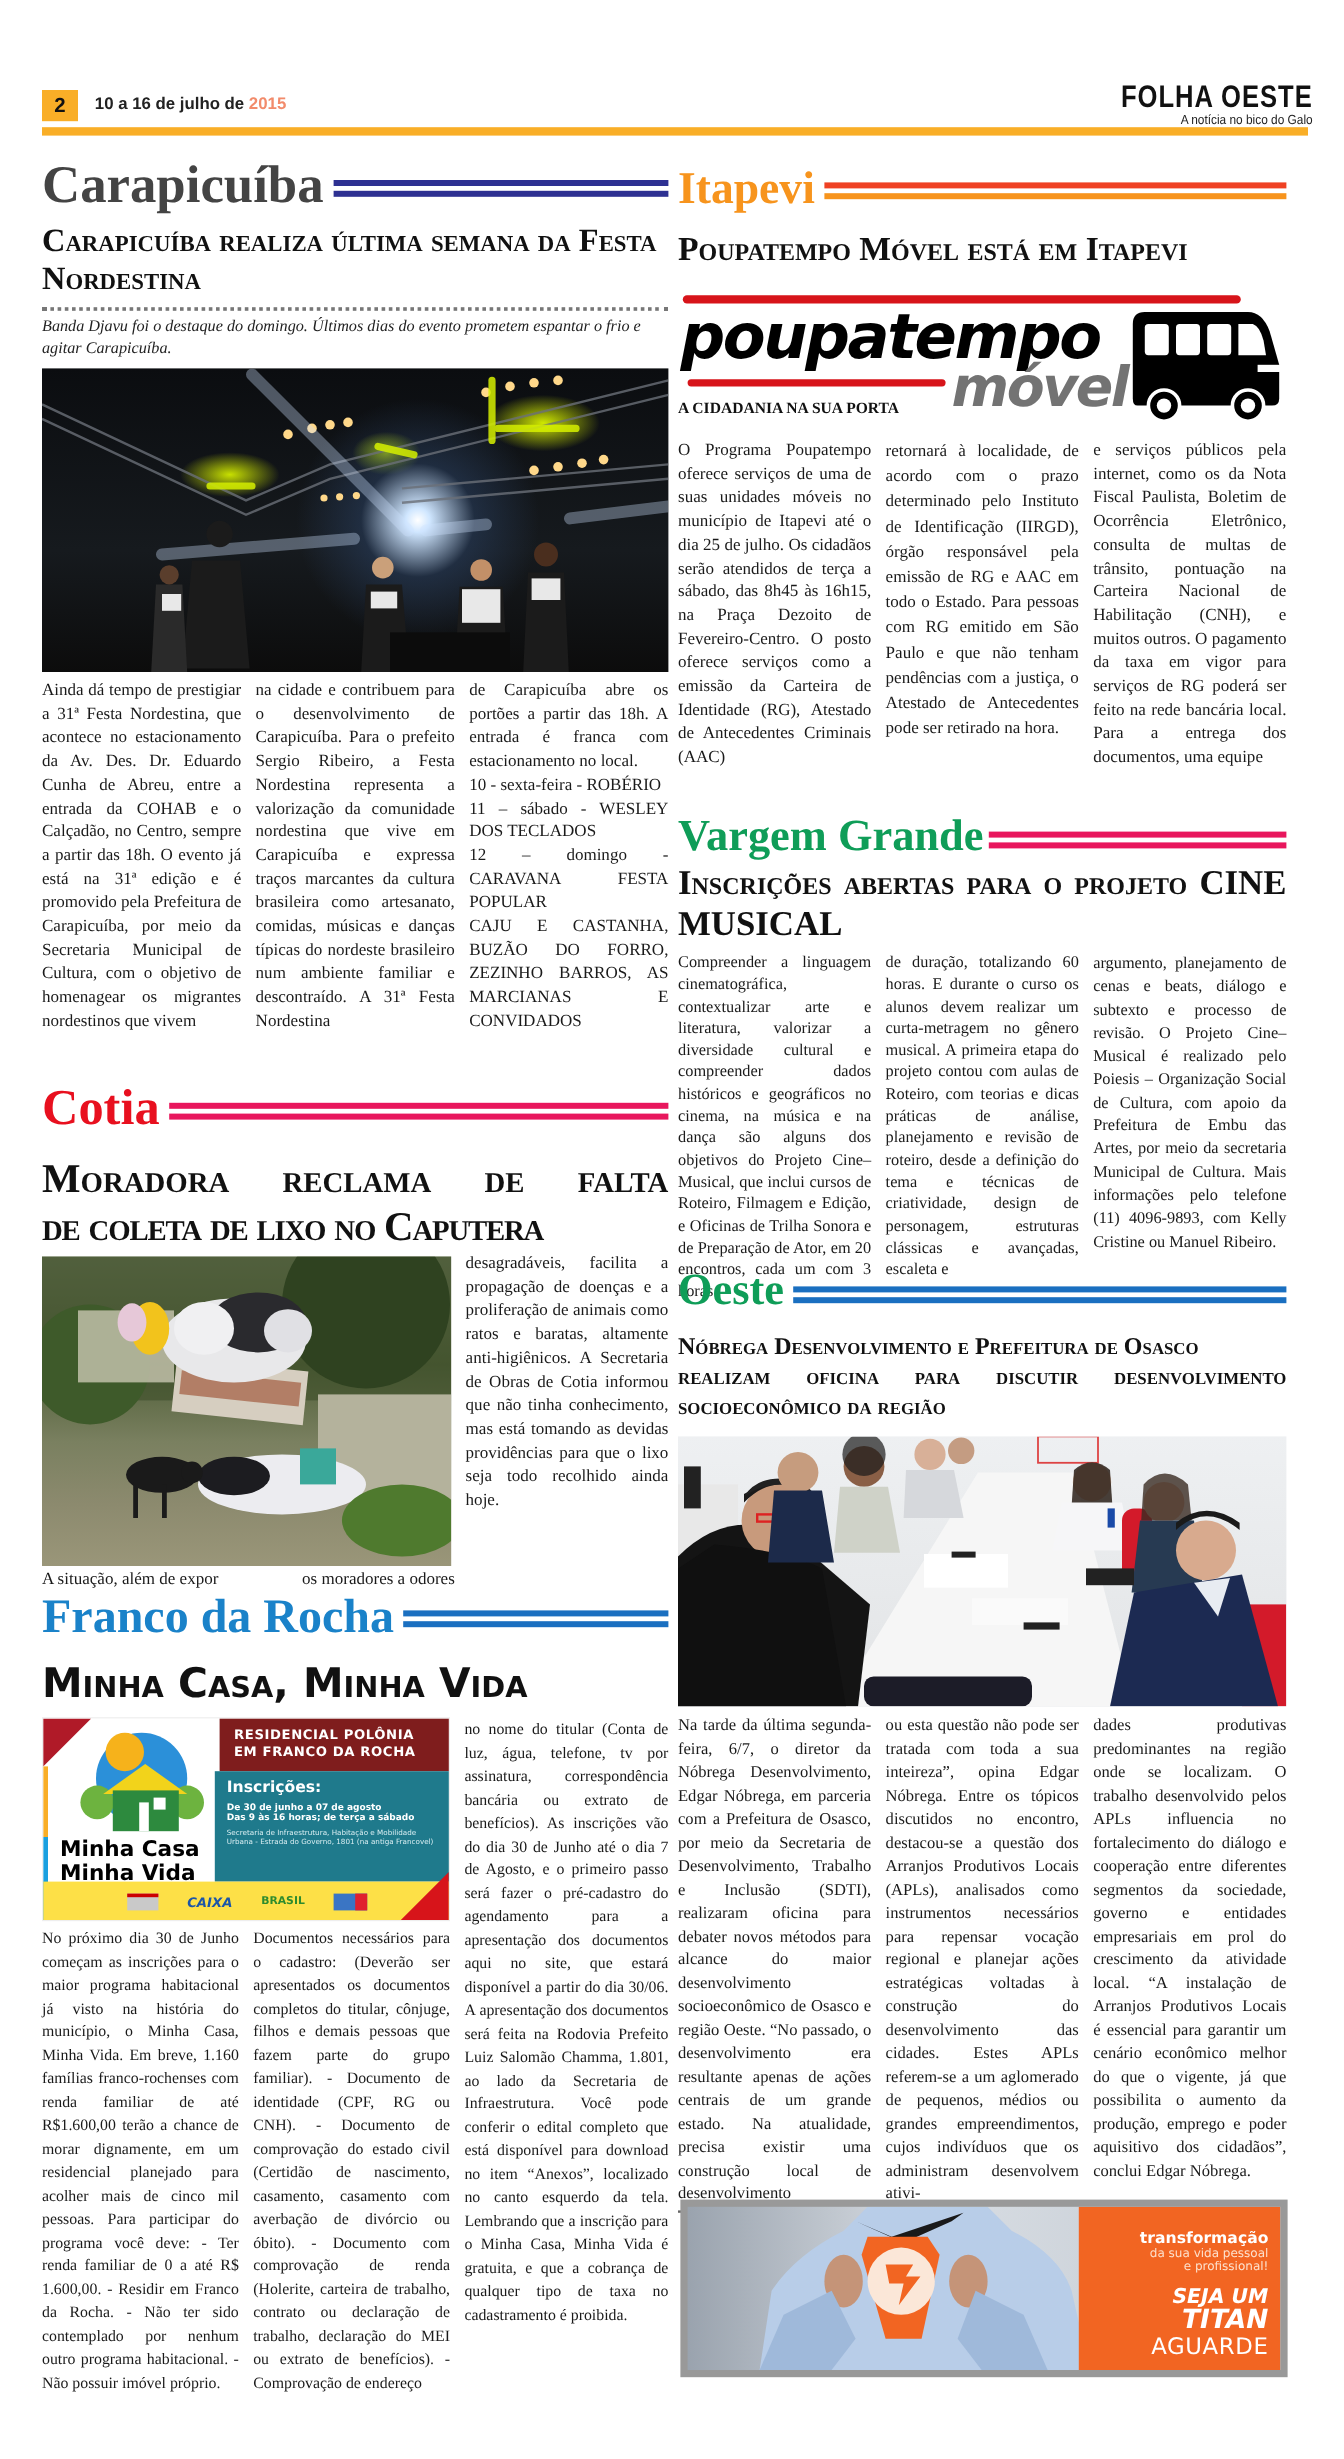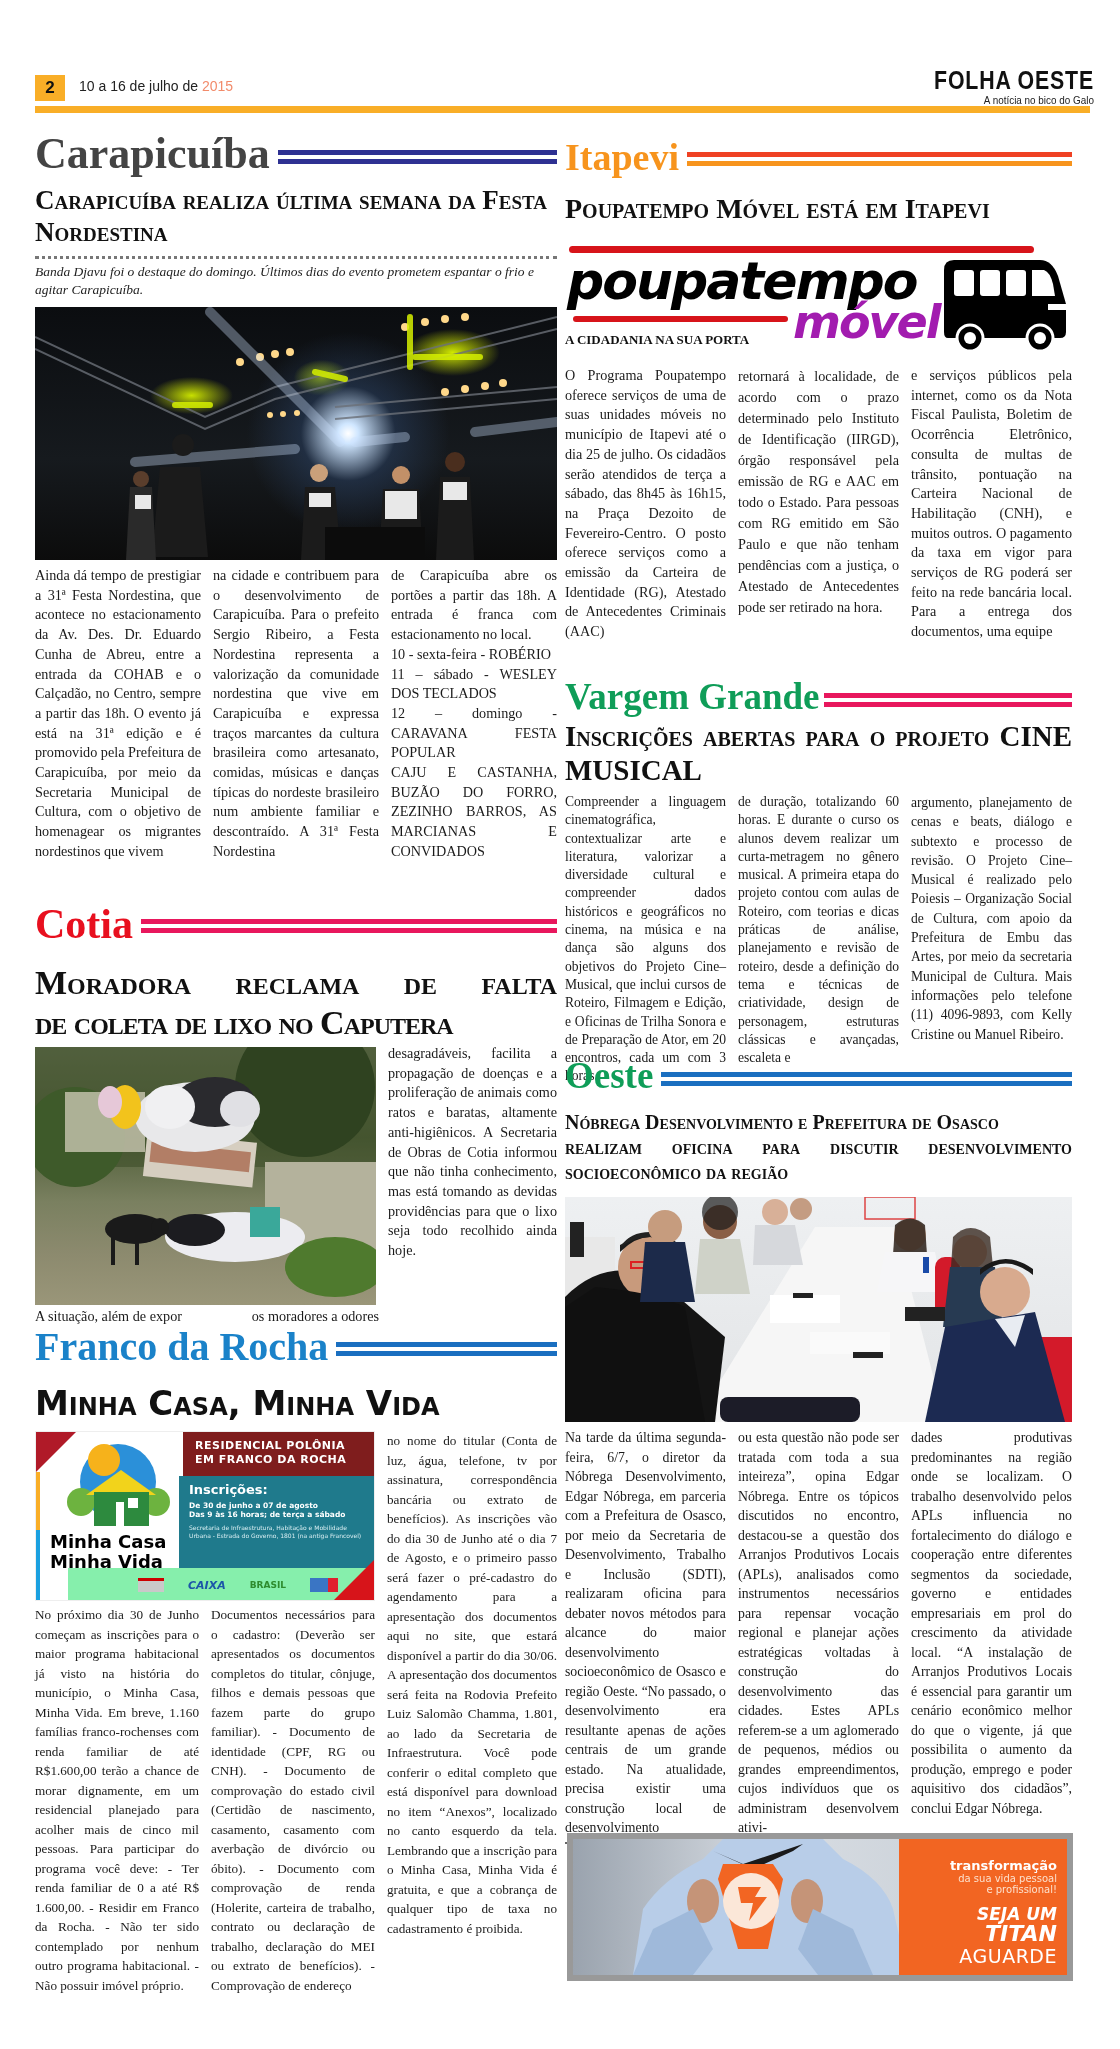--- a/index.html
+++ b/index.html
@@ -3,21 +3,21 @@
 <meta charset="utf-8">
 <style>
   * { box-sizing: border-box; margin: 0; padding: 0; }
   html, body { width: 1120px; height: 2049px; background: #fff; overflow: hidden; }
   body { position: relative; font-family: "Liberation Serif", serif; color: #111; }
 
   .abs { position: absolute; }
 
   
   .page-num { left: 35px; top: 75px; width: 30px; height: 26px; background: #f9ae27; font-family: "Liberation Sans", sans-serif; font-weight: bold; font-size: 17px; text-align: center; line-height: 26px; color: #111; }
-  .issue-date { left: 79px; top: 78px; font-family: "Liberation Sans", sans-serif; font-weight: normal; font-size: 14px; color: #222; }
+  .issue-date { left: 79px; top: 78px; font-family: "Liberation Sans", sans-serif; font-weight: bold; font-size: 14px; color: #222; }
   .issue-date .yr { color: #f28b6b; }
   .masthead { right: 26px; top: 66px; text-align: right; }
   .masthead .name { font-family: "Liberation Sans", sans-serif; font-weight: bold; font-size: 26px; letter-spacing: 1px; transform: scaleX(0.82); transform-origin: right center; color: #111; line-height: 28px; }
   .masthead .tag { font-family: "Liberation Sans", sans-serif; font-size: 11px; color: #222; transform: scaleX(0.9); transform-origin: right center; }
   .top-rule { left: 35px; top: 106px; width: 1055px; height: 7px; background: #f9ae27; }
 
   
   .section-head { display: flex; align-items: center; }
   .section-title { font-family: "Liberation Serif", serif; font-weight: bold; line-height: 1; white-space: nowrap; }
   .rules { flex: 1; margin-left: 8px; display: flex; flex-direction: column; gap: 4px; }
@@ -213,21 +213,21 @@
         <div style="position:absolute; left:147px; top:0; width:193px; height:44px; background:#7f1d1d; color:#fff; font-family:'DejaVu Sans', sans-serif; font-weight:bold; font-size:11px; line-height:14px; padding:7px 0 0 12px; letter-spacing:0.5px;">
           <div>RESIDENCIAL POLÔNIA</div>
           <div>EM FRANCO DA ROCHA</div>
         </div>
         <div style="position:absolute; left:143px; top:44px; width:197px; height:92px; background:#1f7a8c; color:#fff; font-family:'DejaVu Sans', sans-serif; padding:6px 0 0 10px;">
           <div style="font-weight:bold; font-size:13px;">Inscrições:</div>
           <div style="font-weight:bold; font-size:7.5px; margin-top:4px;">De 30 de junho a 07 de agosto</div>
           <div style="font-weight:bold; font-size:7.5px;">Das 9 às 16 horas; de terça a sábado</div>
           <div style="font-size:6px; line-height:8px; margin-top:5px; width:180px; color:#d8eef2;">Secretaria de Infraestrutura, Habitação e Mobilidade Urbana - Estrada do Governo, 1801 (na antiga Francovel)</div>
         </div>
-        <div style="position:absolute; left:0; top:136px; width:340px; height:34px; background:#86efac; display:flex; align-items:center; justify-content:center; gap:24px; font-family:'DejaVu Sans', sans-serif; font-weight:bold; font-size:11px;margin-left:32px;">
+        <div style="position:absolute; left:0; top:136px; width:340px; height:34px; background:#fde047; display:flex; align-items:center; justify-content:center; gap:24px; font-family:'DejaVu Sans', sans-serif; font-weight:bold; font-size:11px;">
           <span style="width:26px; height:14px; background:#c9c9c9; border-top:3px solid #c00;"></span>
           <span style="color:#1c56a8; font-style:italic;">CAIXA</span>
           <span style="color:#2e8b2e; font-size:9px;">BRASIL</span>
           <span style="width:28px; height:14px; background:#3a75c4; border-right:10px solid #e0202e;"></span>
         </div>
         <div style="position:absolute; right:0; bottom:0; width:0; height:0; border-bottom:40px solid #d7141a; border-left:40px solid transparent;"></div>
       </div>
       <div class="cols3 col-text" style="margin-top:4px; font-size:13.2px; line-height:19.5px;">
         <div>No próximo dia 30 de Junho começam as inscrições para o maior programa habitacional já visto na história do município, o Minha Casa, Minha Vida. Em breve, 1.160 famílias franco-rochenses com renda familiar de até R$1.600,00 terão a chance de morar dignamente, em um residencial planejado para acolher mais de cinco mil pessoas. Para participar do programa você deve: - Ter renda familiar de 0 a até R$ 1.600,00. - Residir em Franco da Rocha. - Não ter sido contemplado por nenhum outro programa habitacional. - Não possuir imóvel próprio.</div>
         <div>Documentos necessários para o cadastro: (Deverão ser apresentados os documentos completos do titular, cônjuge, filhos e demais pessoas que fazem parte do grupo familiar). - Documento de identidade (CPF, RG ou CNH). - Documento de comprovação do estado civil (Certidão de nascimento, casamento, casamento com averbação de divórcio ou óbito). - Documento com comprovação de renda (Holerite, carteira de trabalho, contrato ou declaração de trabalho, declaração do MEI ou extrato de benefícios). - Comprovação de endereço</div>
@@ -244,21 +244,21 @@
       <div style="background:#ef4123"></div>
         <div style="background:#f7941d"></div>
     </div>
   </div>
   <h1 class="headline" style="font-size:28px; margin-top:16px; line-height:34px;">Poupatempo Móvel está em Itapevi</h1>
   <div class="pp-logo" style="margin-top:20px; height:108px;">
     <div style="position:absolute; left:4px; top:0; width:465px; height:7px; background:#d7141a; border-radius:4px;"></div>
     <div style="position:absolute; left:2px; top:6px; font-family:'DejaVu Sans', sans-serif; font-weight:bold; font-style:italic; font-size:52px; letter-spacing:-2px; color:#000; line-height:58px;">poupatempo</div>
     <div style="position:absolute; left:8px; top:70px; width:215px; height:6px; background:#d7141a; border-radius:3px;"></div>
     <div style="position:absolute; left:0; top:86px; font-family:'Liberation Serif', serif; font-weight:bold; font-size:13px; color:#111;">A CIDADANIA NA SUA PORTA</div>
-    <div style="position:absolute; left:228px; top:50px; font-family:'DejaVu Sans', sans-serif; font-weight:bold; font-style:italic; font-size:46px; letter-spacing:-2px; color:#a21caf; line-height:52px;text-align:right;">móvel</div>
+    <div style="position:absolute; left:228px; top:50px; font-family:'DejaVu Sans', sans-serif; font-weight:bold; font-style:italic; font-size:46px; letter-spacing:-2px; color:#737373; line-height:52px;text-align:right;">móvel</div>
     <svg width="130" height="100" style="position:absolute; left:375px; top:8px;">
       <path d="M4 16 Q4 6 14 6 H100 Q112 6 118 22 L126 50 V78 Q126 84 120 84 H8 Q4 84 4 78 Z" fill="#000"></path>
       <rect x="14" y="16" width="20" height="26" rx="3" fill="#fff"></rect>
       <rect x="40" y="16" width="20" height="26" rx="3" fill="#fff"></rect>
       <rect x="66" y="16" width="20" height="26" rx="3" fill="#fff"></rect>
       <path d="M92 16 H104 Q110 18 113 30 L115 42 H92 Z" fill="#fff"></path>
       <rect x="108" y="50" width="20" height="6" fill="#fff"></rect>
       <circle cx="30" cy="84" r="13" fill="#000" stroke="#fff" stroke-width="3"></circle>
       <circle cx="30" cy="84" r="6" fill="#fff"></circle>
       <circle cx="100" cy="84" r="13" fill="#000" stroke="#fff" stroke-width="3"></circle>

